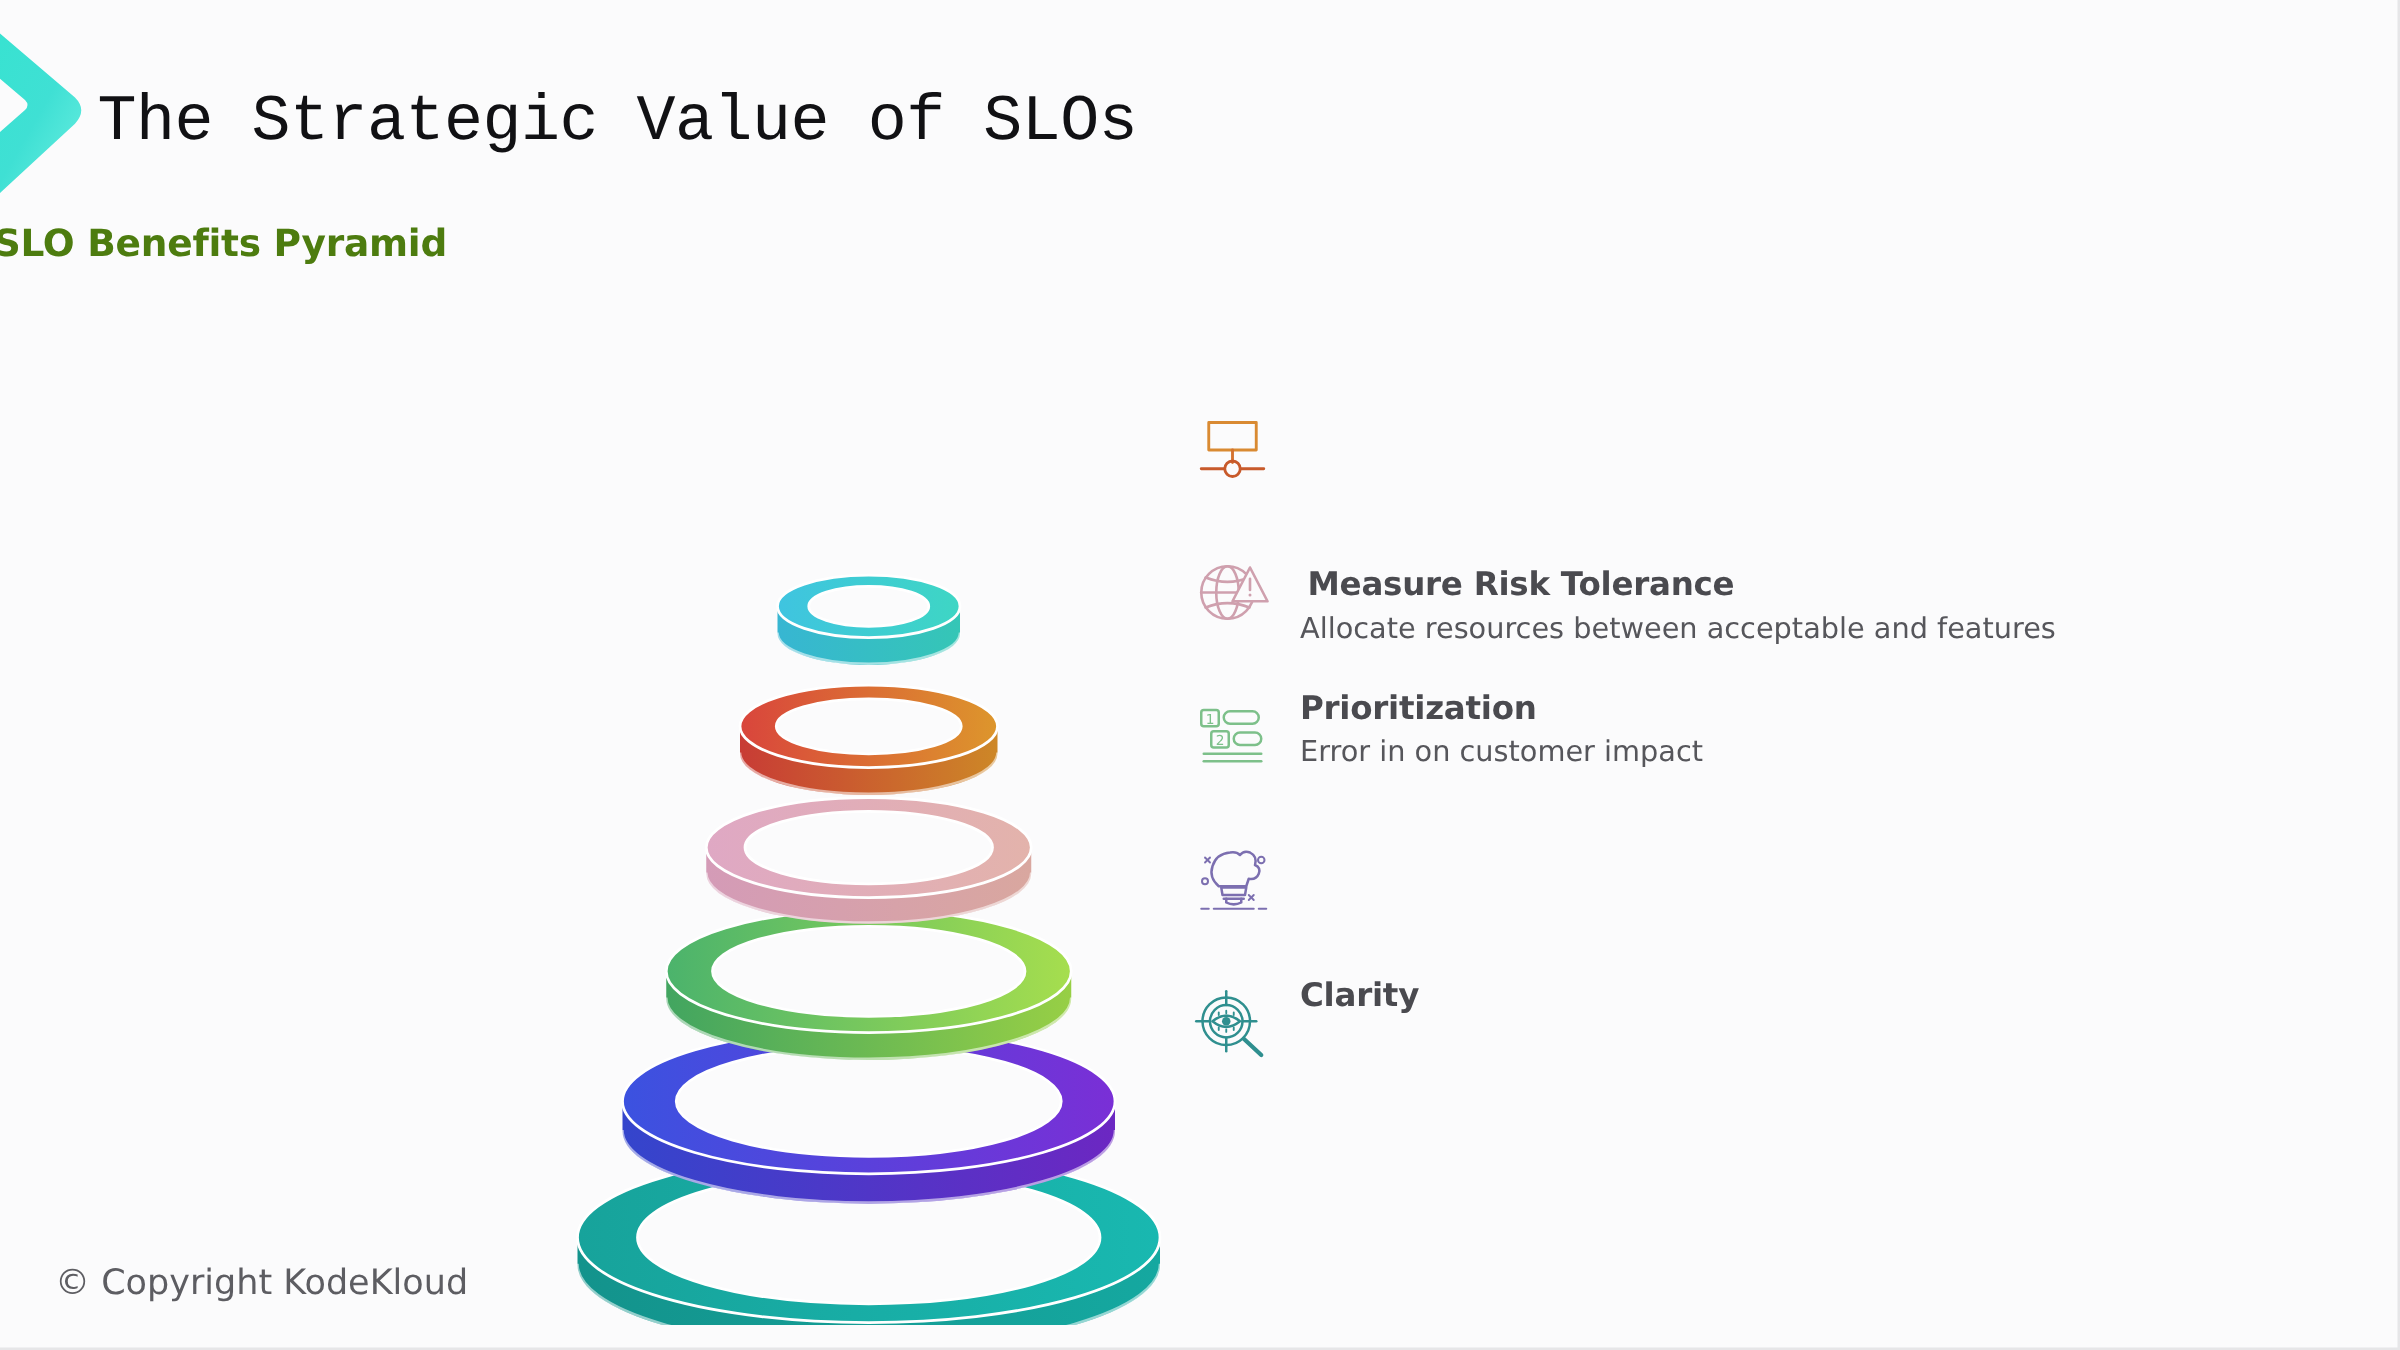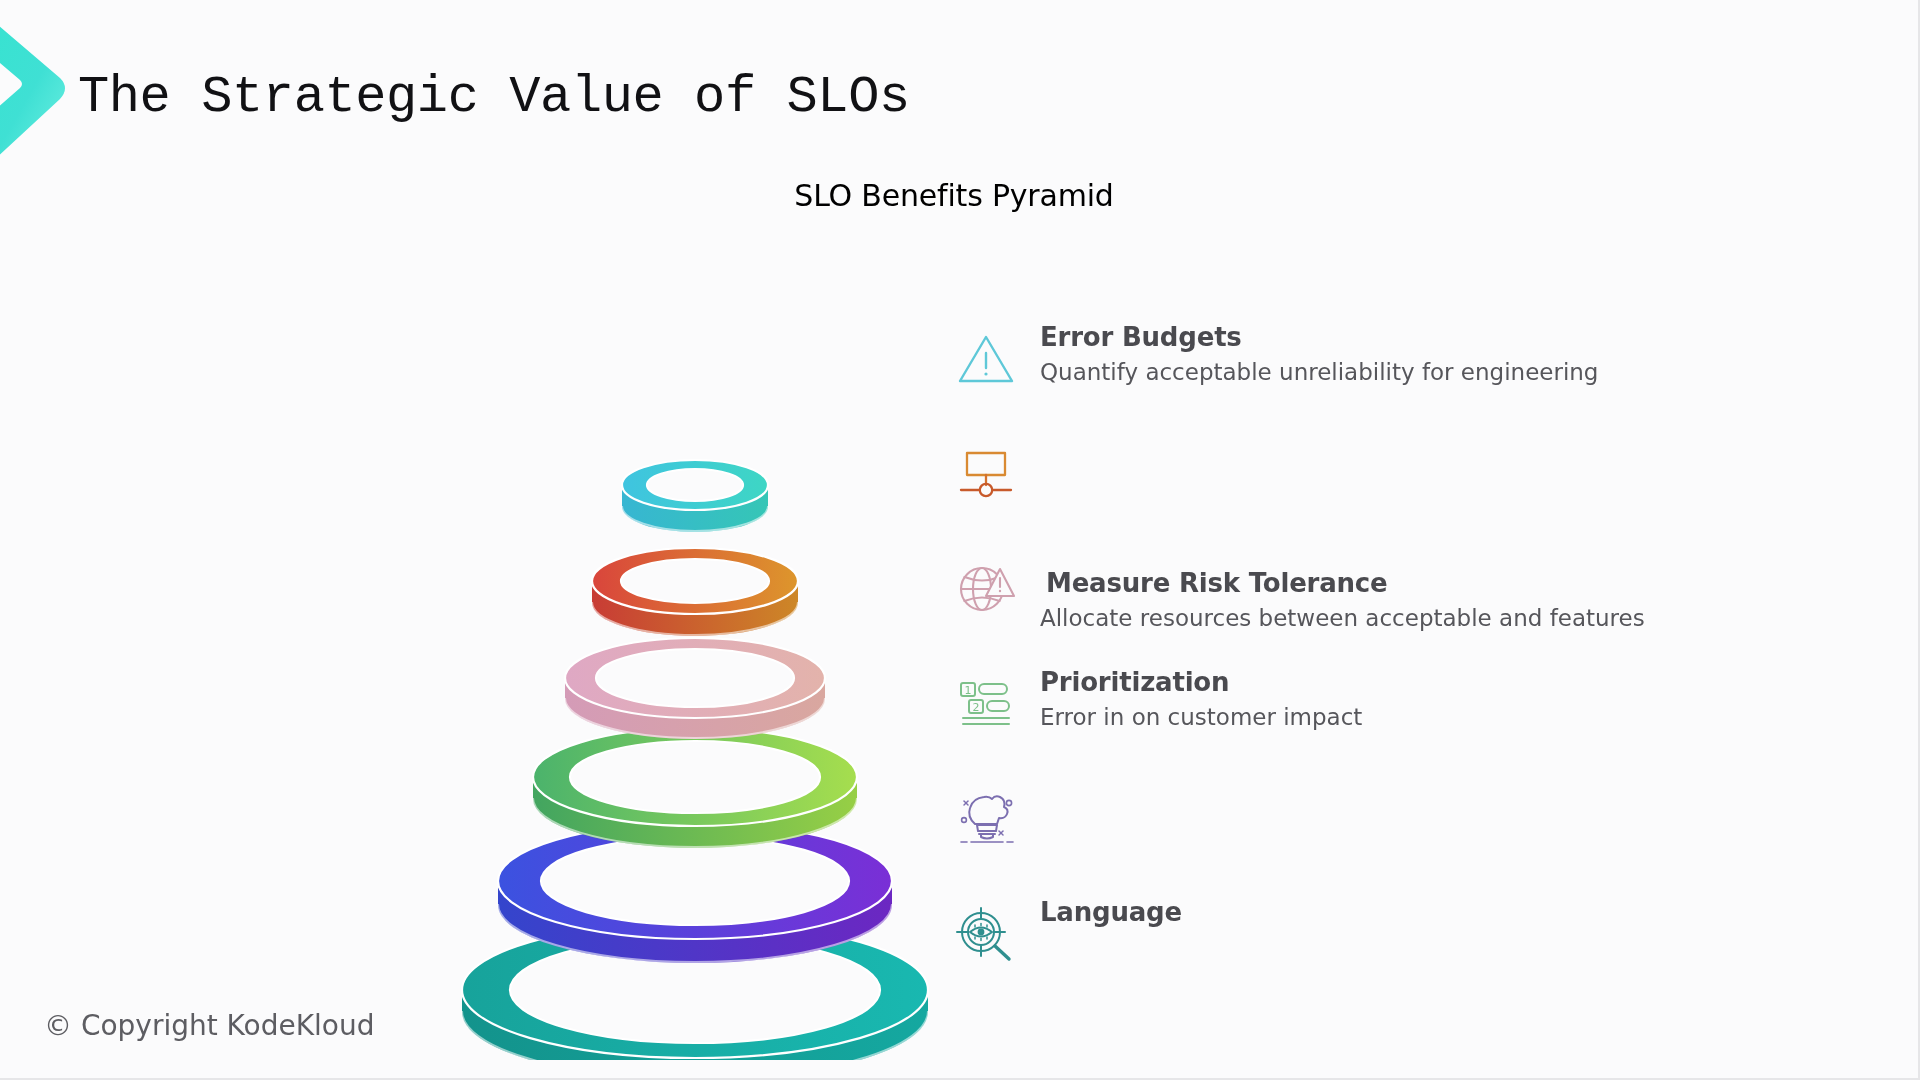--- a/index.html
+++ b/index.html
@@ -44,24 +44,23 @@
     white-space: nowrap;
     font-family: Liberation Mono, monospace;
   }
 
   
   .chart-heading {
     position: absolute;
     left: 0;
     right: 0;
     top: 178px;
-    text-align: center;
     font-size: 30px;
-    font-weight: normal;
-    color: #000000;
+    font-weight: bold;
+    color: #4d7c0f;
     letter-spacing: -0.2px;
   }
   .chart-heading .inner {
     display: inline-block;
     transform: translateX(-5px);
   }
 
   
   .pyramid {
     position: absolute;
@@ -255,35 +254,20 @@
         <ellipse cx="255" cy="200" rx="48" ry="16" fill="#fbfbfc"></ellipse>
         <ellipse cx="255" cy="200" rx="73" ry="25" fill="none" stroke="#ffffff" stroke-width="2.2"></ellipse>
         <ellipse cx="255" cy="200" rx="48" ry="16" fill="none" stroke="#ffffff" stroke-width="2.2"></ellipse>
         <path d="M 182 200 A 73 25 0 0 0 328 200" fill="none" stroke="#ffffff" stroke-width="2" opacity="0.55" transform="translate(0,21)"></path>
       </g>
     </svg>
   </div>
 
   <div class="benefits">
 
-    <div class="benefit">
-      <div class="benefit-icon">
-        <svg width="62" height="58" viewBox="0 0 62 58">
-          <g fill="none" stroke="#5ec8d8" stroke-width="2.4" stroke-linejoin="round" stroke-linecap="round">
-            <path d="M31 7 L57 51 L5 51 Z"></path>
-            <line x1="31" y1="23" x2="31" y2="38"></line>
-            <circle cx="31" cy="44" r="1.6" fill="#5ec8d8" stroke="none"></circle>
-          </g>
-        </svg>
-      </div>
-      <div class="benefit-text">
-        <div class="benefit-title">Error Budgets</div>
-        <div class="benefit-desc">Quantify acceptable unreliability for engineering</div>
-      </div>
-    </div>
 
     <div class="benefit">
       <div class="benefit-icon">
         <svg width="62" height="58" viewBox="0 0 62 58">
           <g fill="none" stroke="#d4722e" stroke-width="2.3" stroke-linejoin="round" stroke-linecap="round">
             <path d="M12 8 L50 8 L50 30 L12 30 Z" stroke="#d98a32"></path>
             <line x1="31" y1="30" x2="31" y2="40"></line>
             <line x1="6" y1="45" x2="24" y2="45" stroke="#c85a2b"></line>
             <line x1="38" y1="45" x2="56" y2="45" stroke="#c85a2b"></line>
             <circle cx="31" cy="45" r="6.2" stroke="#c85a2b"></circle>
@@ -376,21 +360,21 @@
               <line x1="32" y1="20" x2="32" y2="22"></line>
               <line x1="20" y1="32" x2="20" y2="34"></line>
               <line x1="26" y1="33.5" x2="26" y2="35.5"></line>
               <line x1="32" y1="32" x2="32" y2="34"></line>
             </g>
             <line x1="40" y1="41" x2="54" y2="54" stroke-width="3.4"></line>
           </g>
         </svg>
       </div>
       <div class="benefit-text">
-        <div class="benefit-title">Language</div>
+        <div class="benefit-title">Clarity</div>
       </div>
     </div>
 
   </div>
 
   <div class="copyright">© Copyright KodeKloud</div>
 
 </div>
 
 </body></html>

